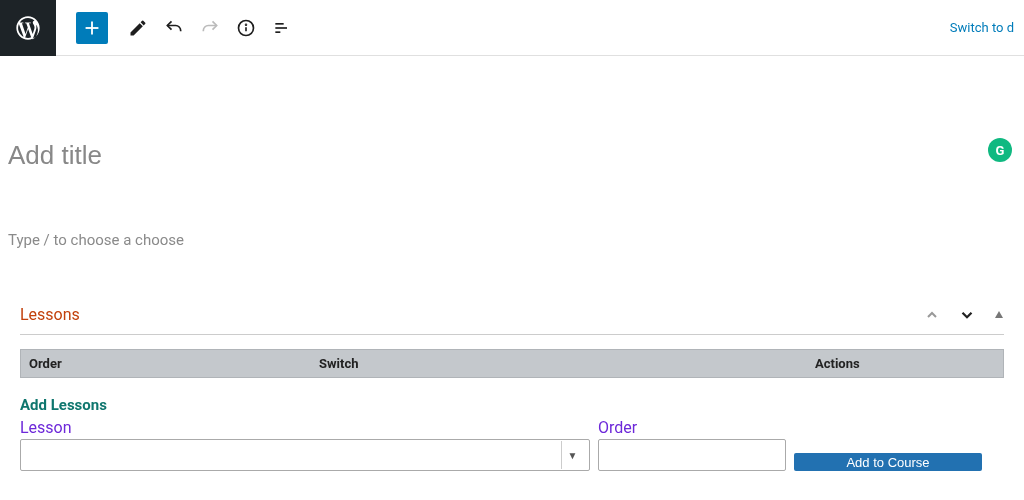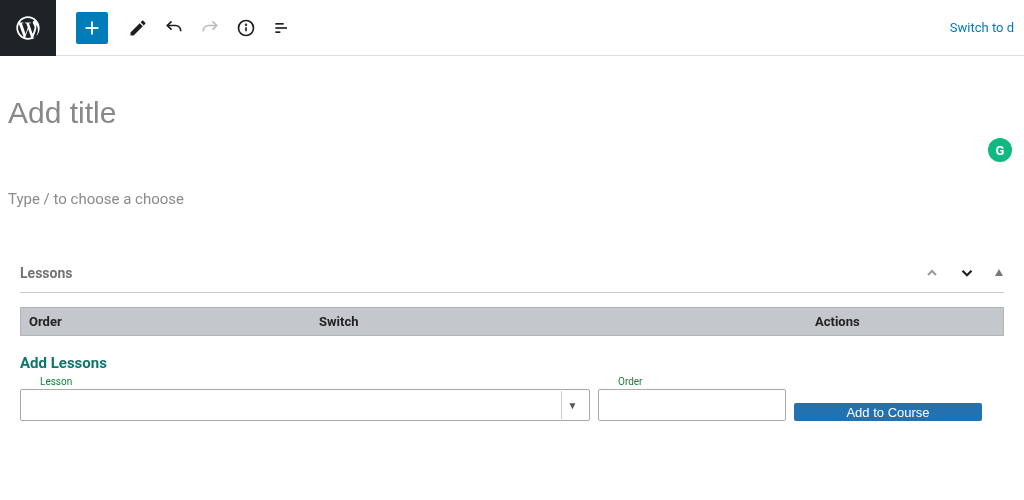--- a/index.html
+++ b/index.html
@@ -58,24 +58,25 @@
       overflow: hidden;
     }
     
     .editor-area {
       padding: 40px 0 0 8px;
     }
     .title-input {
       width: 800px;
       border: none;
       outline: none;
-      font-size: 30px;
+      font-size: 26px;
       font-weight: 700;
       color: #333;
       padding: 0;
+      margin-top: 44px;
     }
     .title-input::placeholder { color: #888; font-weight: 300; }
     
     .blocks-placeholder {
       margin-top: 60px;
       color: #8a8a8a;
       font-size: 15px;
     }
     
     .grammarly-badge {
@@ -97,21 +98,21 @@
     .panel {
       margin-top: 48px;
       padding: 0 20px;
     }
     .panel-header {
       display: flex;
       align-items: center;
       padding: 8px 0 10px;
       border-bottom: 1px solid #ccc;
     }
-    .panel-title { font-size: 14px; font-weight: 700; color: #737373; }
+    .panel-title { font-size: 16px; font-weight: 400; color: #c2410c; }
     .panel-controls {
       margin-left: auto;
       display: flex;
       align-items: center;
       gap: 18px;
       color: #666;
     }
     .panel-controls span { cursor: pointer; display:flex; align-items:center; }
     
     .lessons-table {
@@ -135,21 +136,21 @@
       margin-top: 18px;
     }
     .add-lessons-title { font-size: 15px; font-weight: 700; color: #0f766e; }
     .add-lessons-row {
       display: flex;
       gap: 8px;
       margin-top: 4px;
       align-items: flex-end;
     }
     .field-group { display: flex; flex-direction: column; }
-    .field-label { font-size: 10px; color: #15803d; margin-bottom: 2px; margin-left: 20px; }
+    .field-label { font-size: 16px; color: #6d28d9; margin-bottom: 2px; }
     .lesson-select {
       width: 570px;
       height: 32px;
       border: 1px solid #aaa;
       border-radius: 2px;
       background: #fff;
       position: relative;
       display:flex;
       align-items:center;
       justify-content:flex-end;

